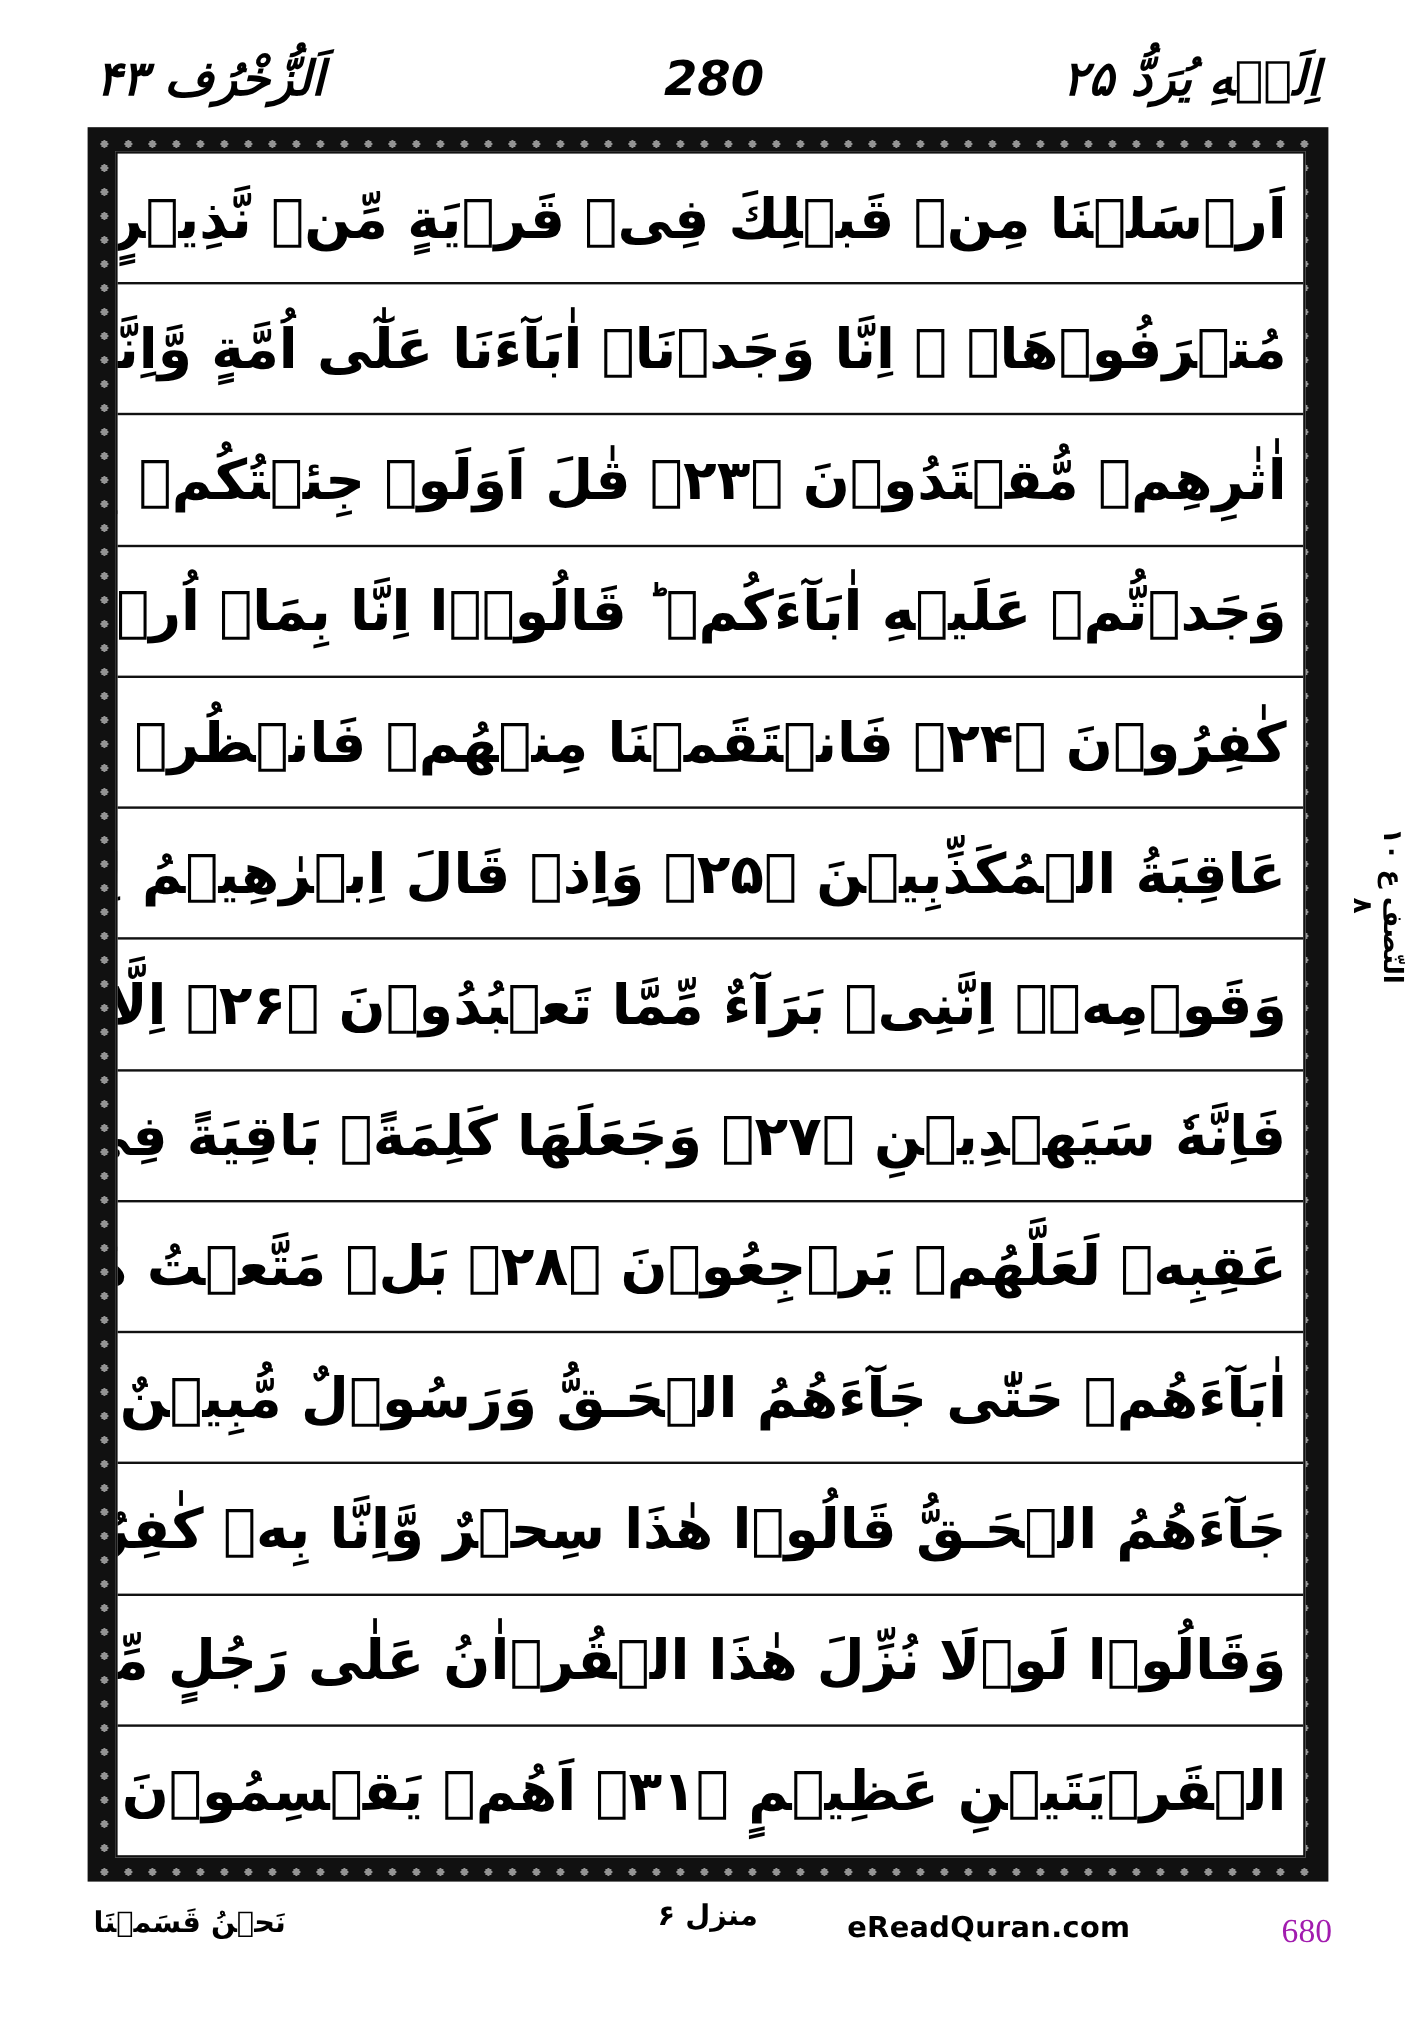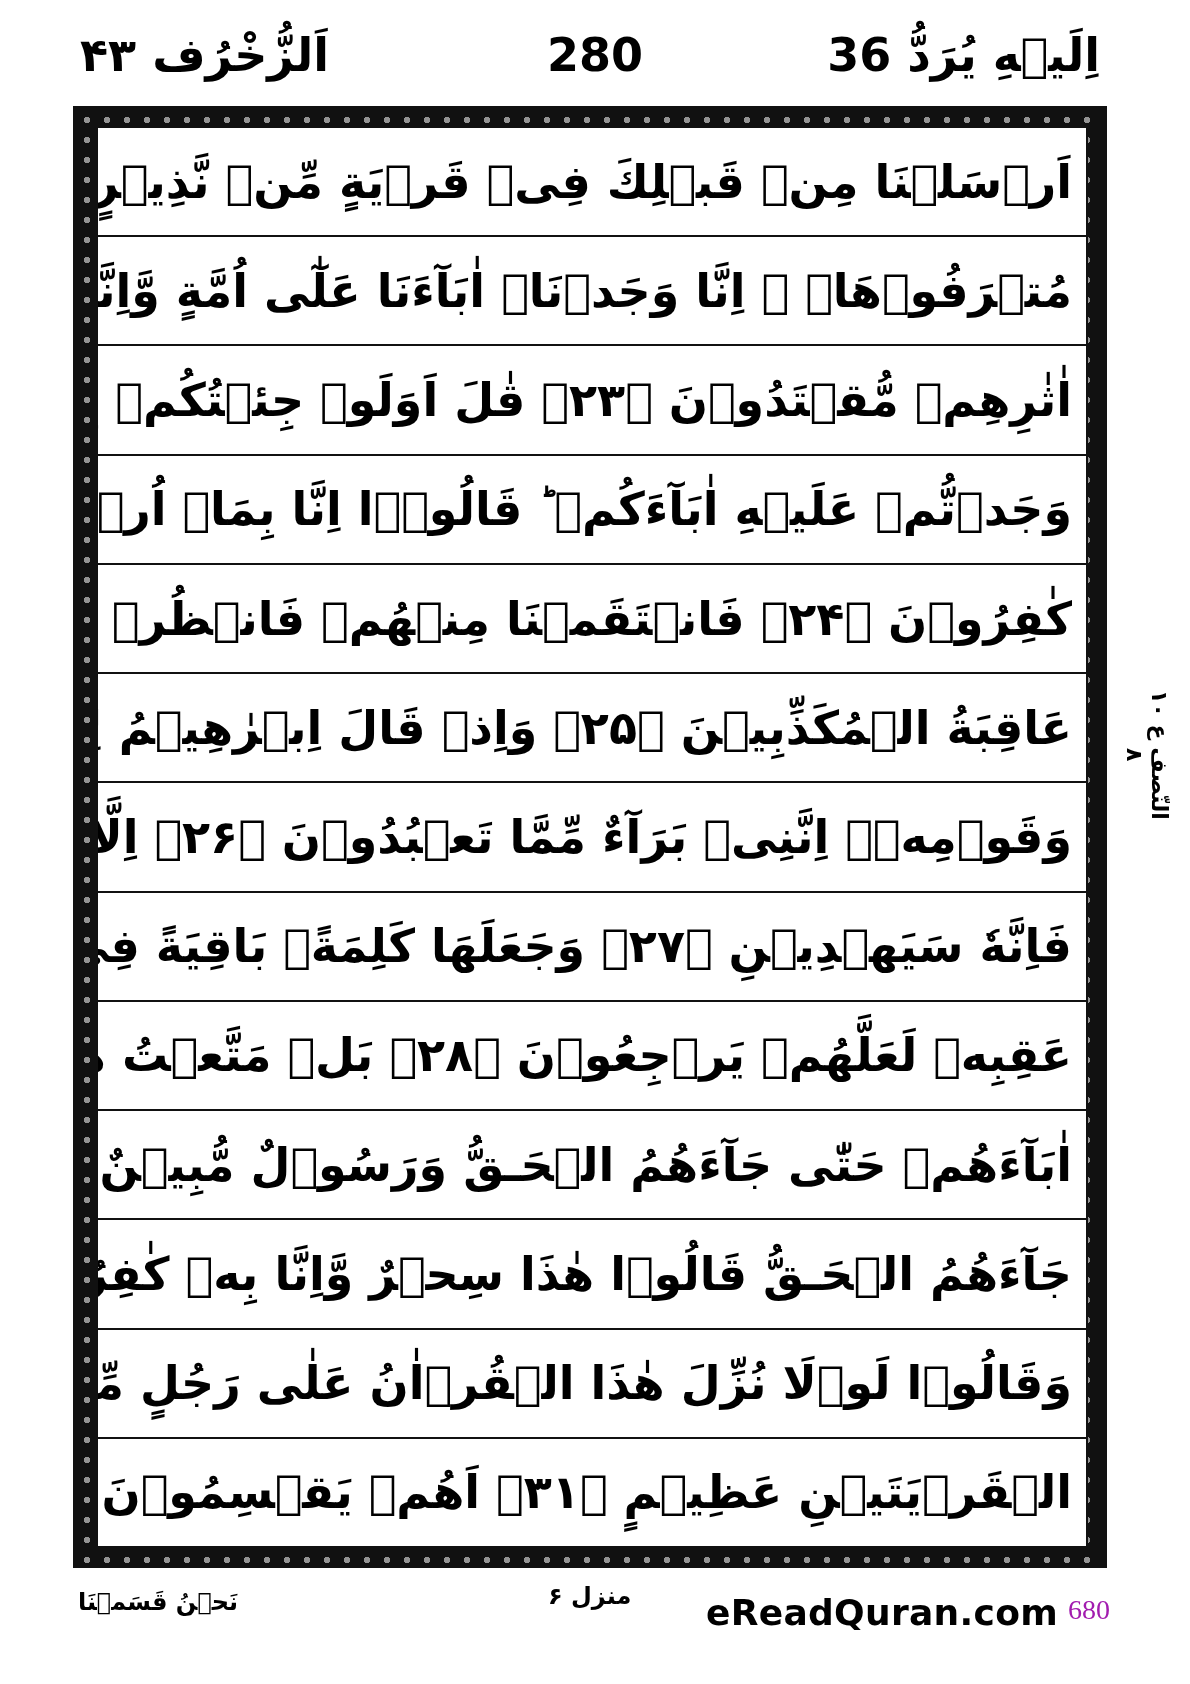--- a/index.html
+++ b/index.html
@@ -1,18 +1,18 @@
 <!DOCTYPE html>
 <html><head>
   <meta charset="utf-8">
   <style>
     html, body { margin: 0; padding: 0; background: #ffffff; }
     body { width: 1190px; height: 1684px; position: relative; overflow: hidden; font-family: "DejaVu Sans", sans-serif; color: #000; }
 
-    .hdr { position: absolute; top: 35px; font-size: 46px; font-weight: bold; direction: rtl; line-height: 40px; }
+    .hdr { position: absolute; top: 46px; font-size: 40px; font-weight: bold; direction: rtl; line-height: 40px; font-style: italic; }
     .hdr-left { left: 80px; }
     .hdr-center { left: 0; right: 0; text-align: center; direction: ltr; }
     .hdr-right { right: 90px; }
 
     
     .frame {
       position: absolute; left: 73px; top: 106px; width: 1034px; height: 1462px;
       background: #111;
       box-sizing: border-box;
     }
@@ -43,29 +43,29 @@
     .line:last-child { border-bottom: none; }
     .line span { display: block; width: 100%; text-align: justify; text-align-last: justify; }
 
     .side-note {
       position: absolute; left: 1112px; top: 690px; width: 60px; height: 130px;
       writing-mode: vertical-rl; font-size: 22px; font-weight: bold; text-align: center; direction: rtl;
     }
 
     .footer-left { position: absolute; left: 78px; top: 1588px; font-size: 24px; font-weight: bold; direction: rtl; }
     .footer-manzil { position: absolute; left: 548px; top: 1582px; font-size: 24px; font-weight: bold; direction: rtl; }
-    .footer-site { position: absolute; left: 706px; top: 1592px; font-family: "DejaVu Sans", sans-serif; font-weight: bold; font-size: 36px; letter-spacing: 0.3px; }
+    .footer-site { position: absolute; left: 706px; top: 1592px; font-family: "DejaVu Sans", sans-serif; font-weight: bold; font-size: 24px; letter-spacing: 0.3px; }
     .footer-page { position: absolute; left: 1068px; top: 1594px; font-family: "Liberation Serif", serif; font-size: 28px; color: #a21caf; }
   </style>
 </head>
 <body>
 
 <div class="hdr hdr-left">اَلزُّخْرُف ۴۳</div>
 <div class="hdr hdr-center">280</div>
-<div class="hdr hdr-right">اِلَيۡهِ يُرَدُّ 36</div>
+<div class="hdr hdr-right">اِلَيۡهِ يُرَدُّ ۲۵</div>
 
 <div class="frame"></div>
 <div class="frame-inner-line"></div>
 
 <div class="text-area">
   <div class="line">
       <span>اَرۡسَلۡنَا مِنۡ قَبۡلِكَ فِىۡ قَرۡيَةٍ مِّنۡ نَّذِيۡرٍ اِلَّا قَالَ</span>
     </div>
   <div class="line">
       <span>مُتۡرَفُوۡهَاۤ ۙ اِنَّا وَجَدۡنَاۤ اٰبَآءَنَا عَلٰٓى اُمَّةٍ وَّاِنَّا عَلٰٓى</span>

